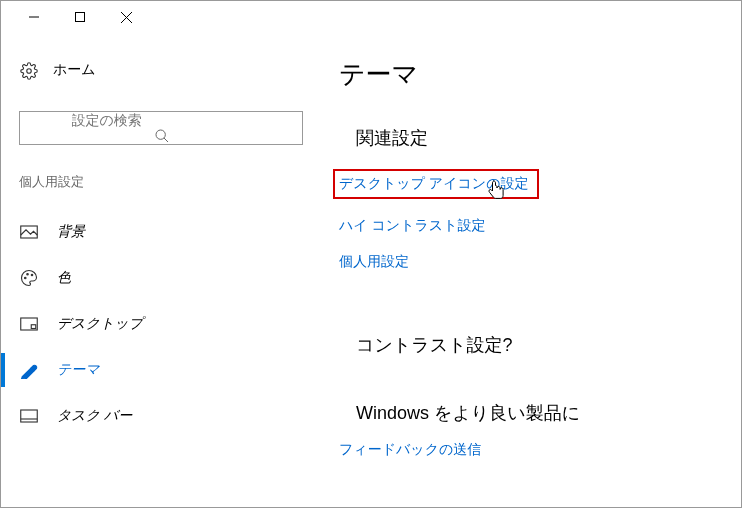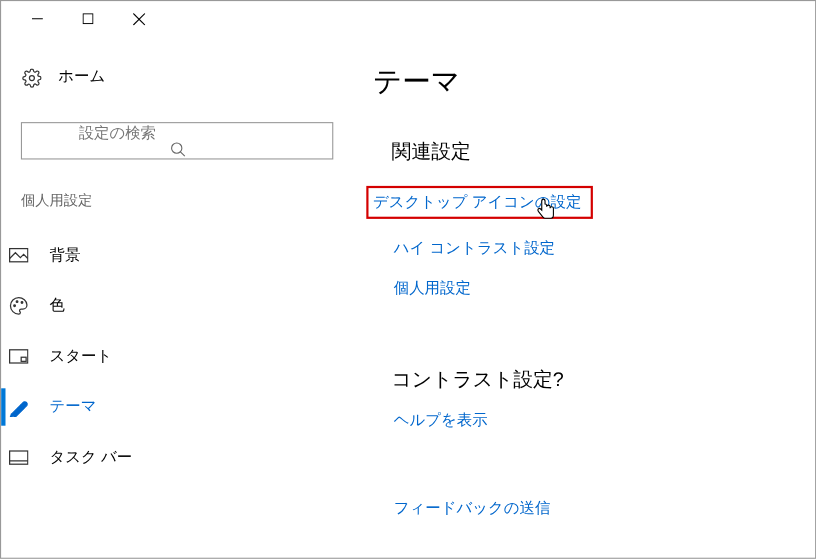--- a/index.html
+++ b/index.html
@@ -58,23 +58,24 @@
   }
   .search-box .sicon { color: #666; }
   .group-header {
     padding: 0 18px;
     font-size: 13px; color: #666;
     margin-bottom: 18px;
   }
   .nav-item {
     display: flex; align-items: center;
     height: 46px;
-    padding-left: 6px;
+    padding-left: 18px;
     gap: 18px;
     position: relative;
+    font-style: italic;
   }
   .nav-item .icon { width: 20px; height:20px; display:flex; align-items:center; justify-content:center; }
   .nav-item .label { font-size: 14px; }
   .nav-item.active::before {
     content: "";
     position: absolute;
     left: 0; top: 6px; bottom: 6px; width: 4px;
     background: #0078d7;
   }
   .nav-item.active .label { color: #0066cc; }
@@ -84,21 +85,20 @@
     padding: 24px 24px 0 18px;
   }
   h1.page-title { font-size: 26px; font-weight: 400; margin-bottom: 34px; }
   h2.section-title { font-size: 18px; font-weight: 400; margin-bottom: 16px; margin-left: 17px; }
   .link {
     color: #0066cc;
     font-size: 14px;
     display: inline-block;
     margin-bottom: 18px;
     cursor: pointer;
-    margin-left: 19px;
   }
   .link.highlighted {
     border: 2px solid #d40000;
     padding: 4px 8px 4px 4px;
     margin-left: -6px;
     margin-top: -2px;
     position: relative;
   }
   .section { margin-bottom: 44px; }
   .cursor-hand {
@@ -179,21 +179,21 @@
       <span class="label">色</span>
     </div>
 
     <div class="nav-item">
       <span class="icon">
         <svg width="18" height="14" viewBox="0 0 24 18" fill="none" stroke="#333" stroke-width="1.5">
             <rect x="1" y="1" width="22" height="16"></rect>
             <rect x="15" y="10" width="6" height="5"></rect>
           </svg>
       </span>
-      <span class="label">スタート</span>
+      <span class="label">デスクトップ</span>
     </div>
 
     <div class="nav-item active">
       <span class="icon">
         <svg width="18" height="18" viewBox="0 0 24 24" fill="none" stroke="#0066cc" stroke-width="1.5">
             <path d="M3 21 L14 10 L18 14 L7 25"></path>
             <path d="M14 10 L18 6 a3 3 0 0 1 4 4 L18 14"></path>
             <path d="M3 21 L2 24 L5 23 Z" fill="#0066cc"></path>
           </svg>
       </span>
@@ -224,20 +224,20 @@
               <path d="M6 1c-1 0-1.5 1-1.5 2v8l-1-1c-1-1-2.5-.5-2.5 1 0 .5.2 1 .6 1.4l4 5c.5.6 1.3 1 2 1h5c1.5 0 2.5-1.3 2.5-3v-6c0-1-.8-1.5-1.5-1.5s-1.5.5-1.5 1.5V8c0-1-.8-1.5-1.5-1.5S9 7 9 8V7c0-1-.8-1.5-1.5-1.5V3c0-1-.5-2-1.5-2z" fill="#fff" stroke="#000" stroke-width="1"></path>
             </svg>
         </span>
       </div>
       <div><span class="link">ハイ コントラスト設定</span></div>
       <div><span class="link">個人用設定</span></div>
     </div>
 
     <div class="section">
       <h2 class="section-title">コントラスト設定?</h2>
-      <div><span class="link">ヘルプを表示</span></div>
     </div>
 
     <div class="section">
+      <h2 class="section-title">Windows をより良い製品に</h2>
       <div><span class="link">フィードバックの送信</span></div>
     </div>
   </div>
 </div>
 
 </body></html>

